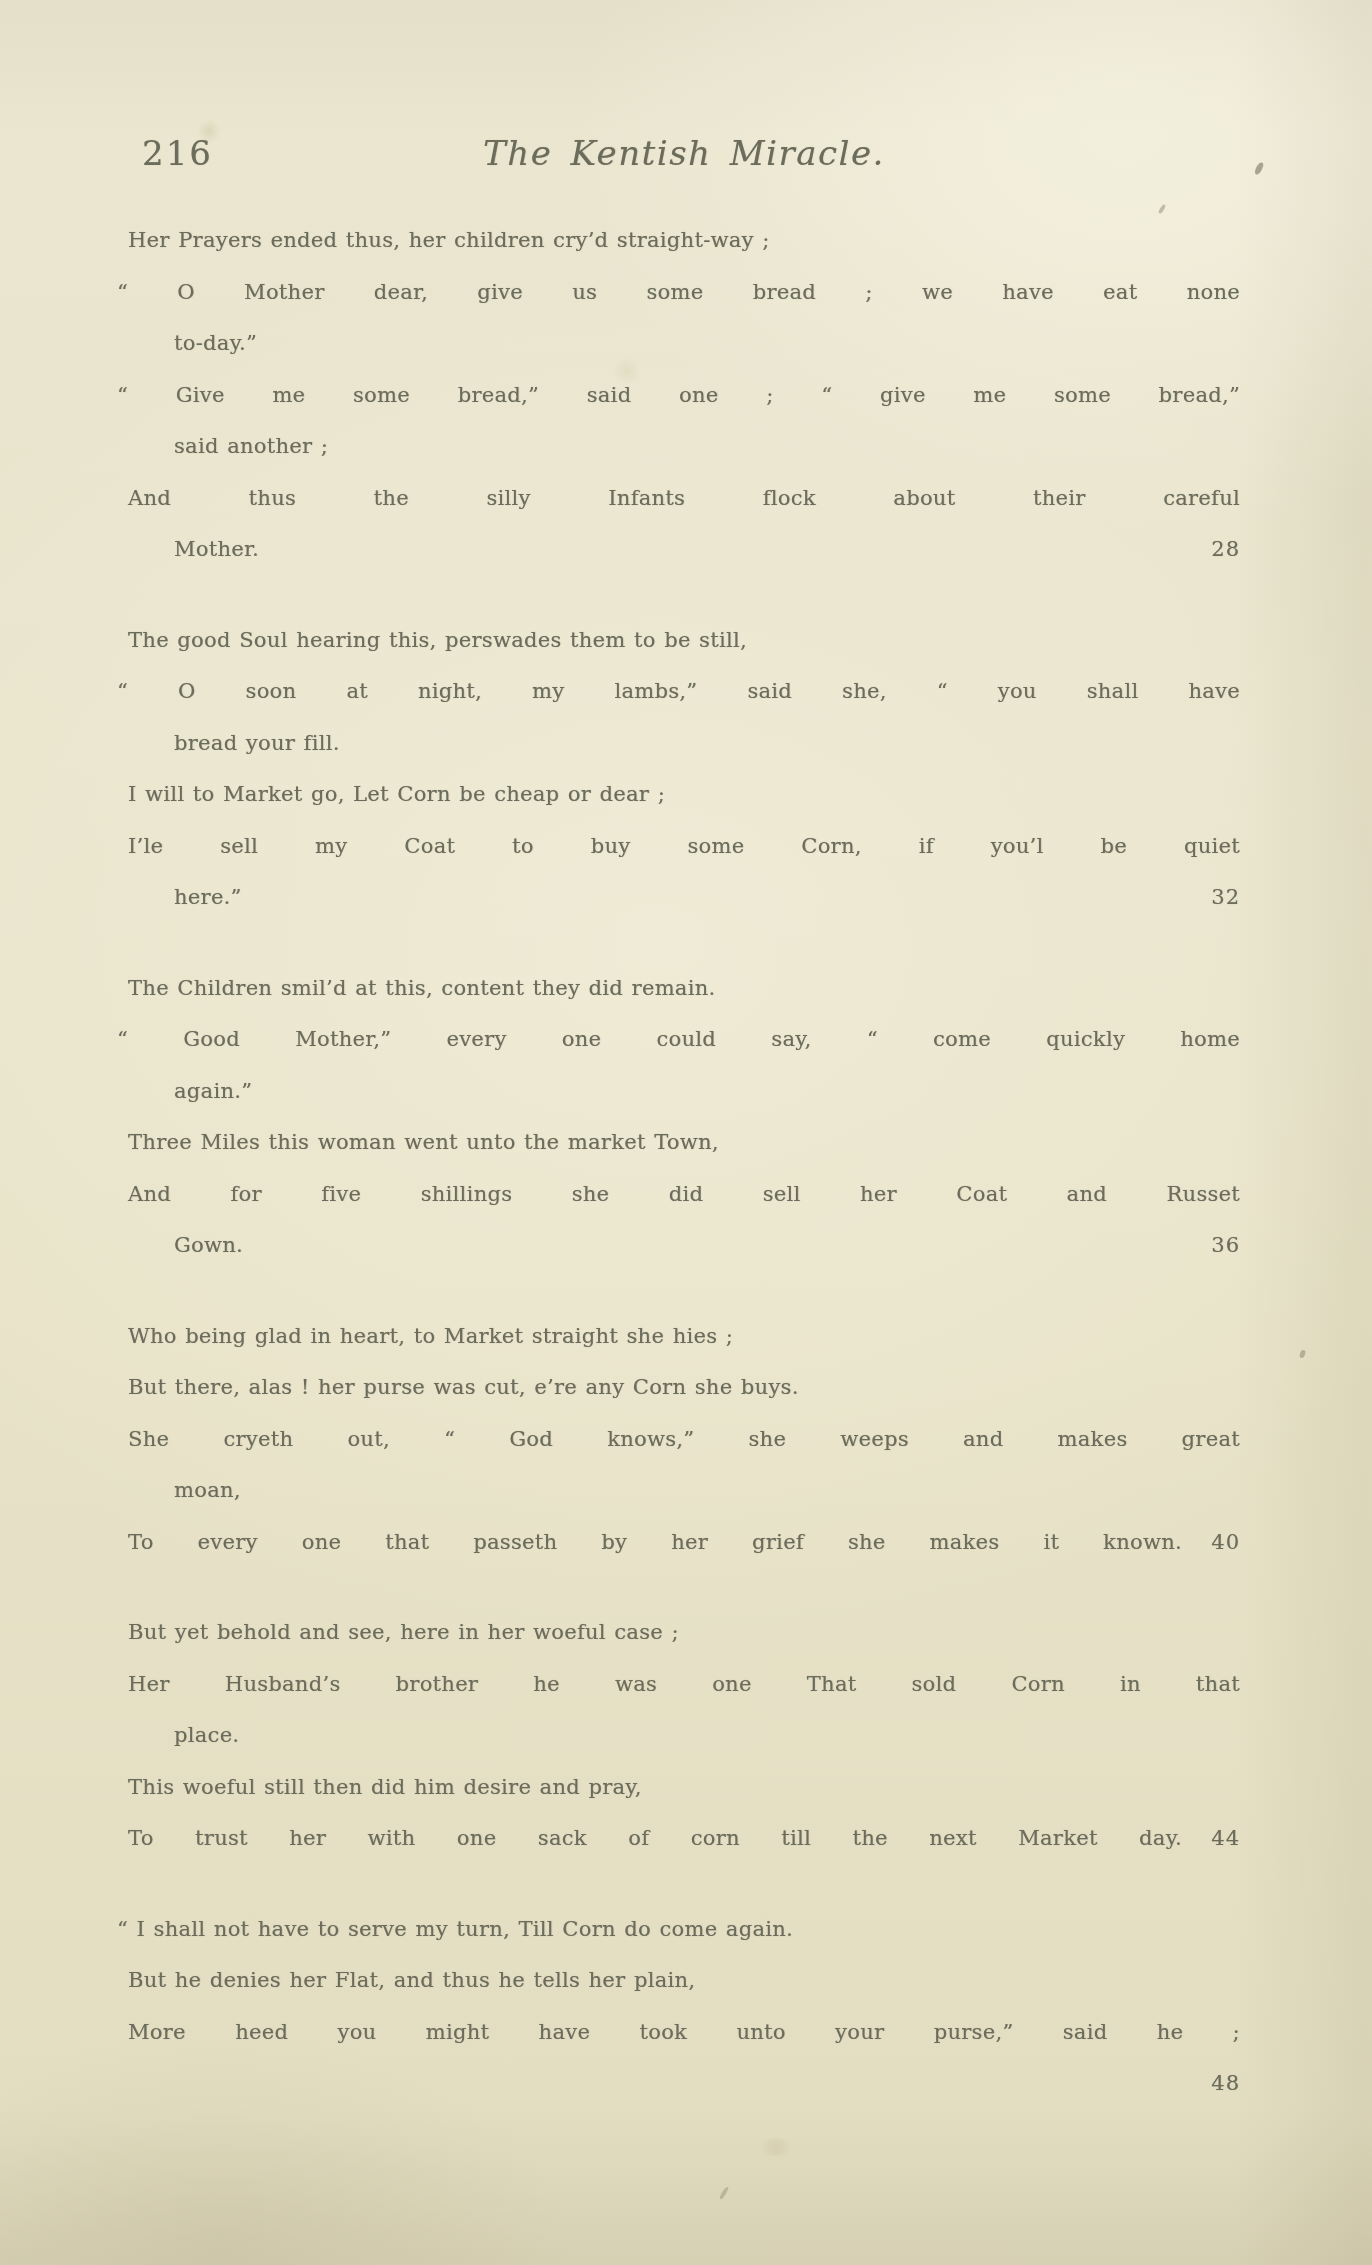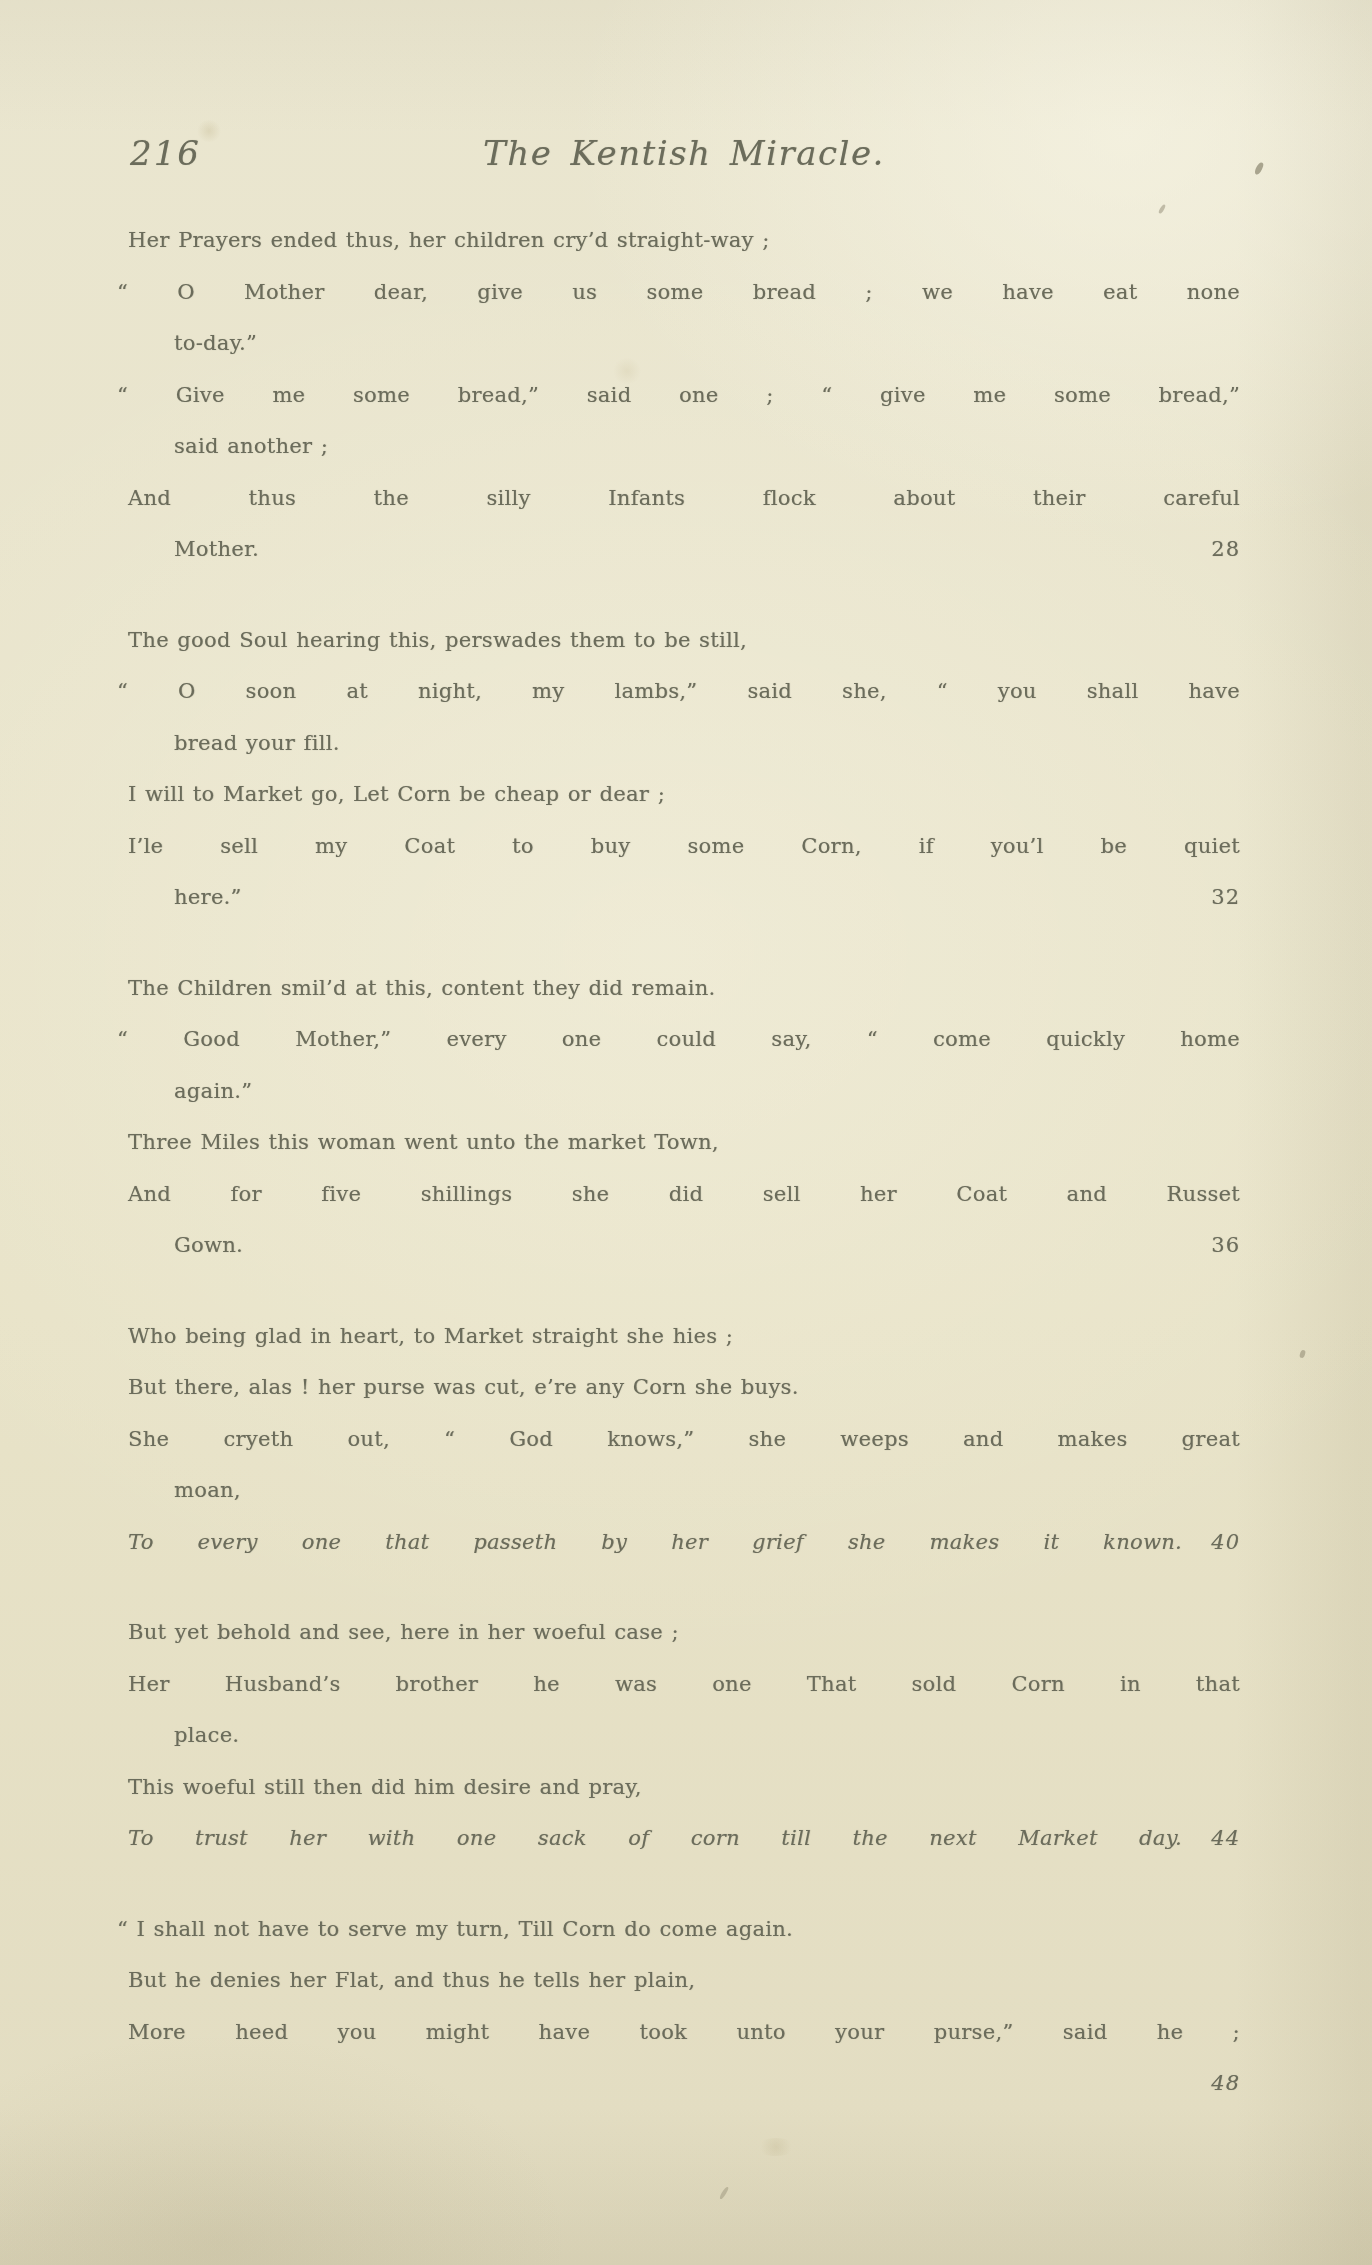--- a/index.html
+++ b/index.html
@@ -27,25 +27,24 @@
     position: absolute;
     top: 134px;
     left: 128px;
     width: 1112px;
     height: 44px;
     font-size: 34px;
     line-height: 38px;
   }
   .pagenum {
     position: absolute;
-    left: 2px;
+    left: 14px;
     top: 0;
     letter-spacing: 2px;
     text-shadow: 0.3px 0.3px 0.8px rgba(104,104,88,0.45);
-    font-style: italic;
   }
   .runtitle {
     display: block;
     text-align: center;
     font-style: italic;
     letter-spacing: 1.5px;
     word-spacing: 6px;
     text-shadow: 0.3px 0.3px 0.8px rgba(104,104,88,0.45);
   }
   .poem {
@@ -66,21 +65,20 @@
   .line.justify {
     white-space: normal;
     text-align: justify;
     text-align-last: justify;
   }
   .line.num-inline {
     white-space: normal;
     text-align: justify;
     text-align-last: justify;
     padding-right: 58px;
-    font-style: italic;
   }
   .linenum {
     position: absolute;
     right: 0;
     top: 0;
     letter-spacing: 1px;
     text-align: center;
   }
   
   .mark {

